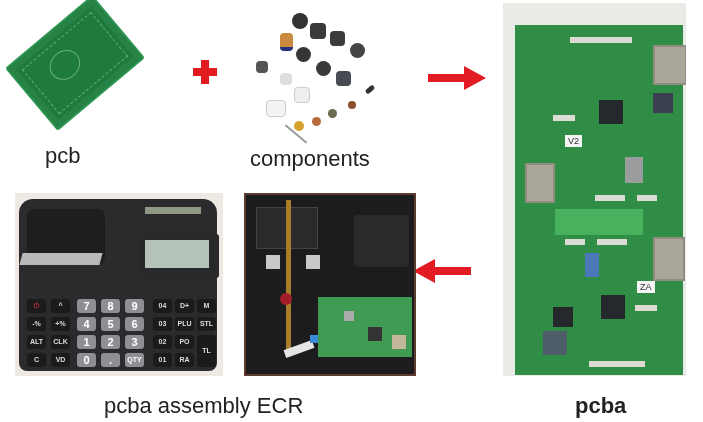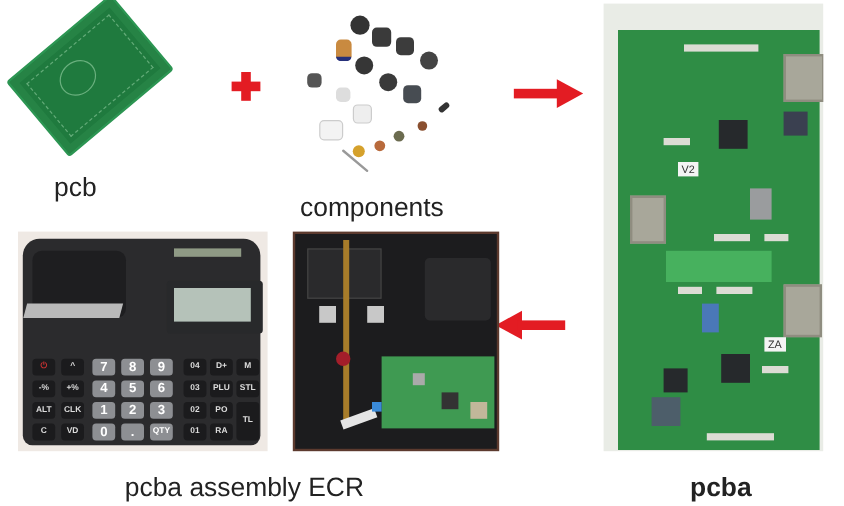--- a/index.html
+++ b/index.html
@@ -77,21 +77,21 @@
   <div class="comp" style="left:30px;top:68px;width:12px;height:12px;background:#ddd;"></div>
   <div class="comp" style="left:44px;top:82px;width:14px;height:14px;background:#eee;border:1px solid #ccc;"></div>
   <div class="comp" style="left:16px;top:95px;width:18px;height:15px;background:#f3f3f3;border:1px solid #ccc;"></div>
   <div class="comp" style="left:115px;top:82px;width:10px;height:5px;background:#333;transform:rotate(-40deg);"></div>
   <div class="comp" style="left:98px;top:96px;width:8px;height:8px;background:#8a4f2f;border-radius:50%;"></div>
   <div class="comp" style="left:78px;top:104px;width:9px;height:9px;background:#6b6b4f;border-radius:50%;"></div>
   <div class="comp" style="left:62px;top:112px;width:9px;height:9px;background:#b86a3c;border-radius:50%;"></div>
   <div class="comp" style="left:44px;top:116px;width:10px;height:10px;background:#d5a12c;border-radius:50%;"></div>
   <div class="comp" style="left:32px;top:128px;width:28px;height:2px;background:#999;transform:rotate(40deg);"></div>
 </div>
-<div class="abs label" style="left:250px;top:160px;">components</div>
+<div class="abs label" style="left:250px;top:146px;">components</div>
 
 <svg class="arrow" style="left:428px;top:64px;" width="60" height="28">
   <rect x="0" y="10" width="40" height="8" fill="#e31c23"></rect>
   <polygon points="36,2 58,14 36,26" fill="#e31c23"></polygon>
 </svg>
 
 <div class="abs pcba">
   <div class="pcba-board">
     <div class="pcba-conn" style="left:55px;top:12px;width:62px;"></div>
     <div class="pcba-mod" style="left:138px;top:20px;width:30px;height:36px;"></div>

